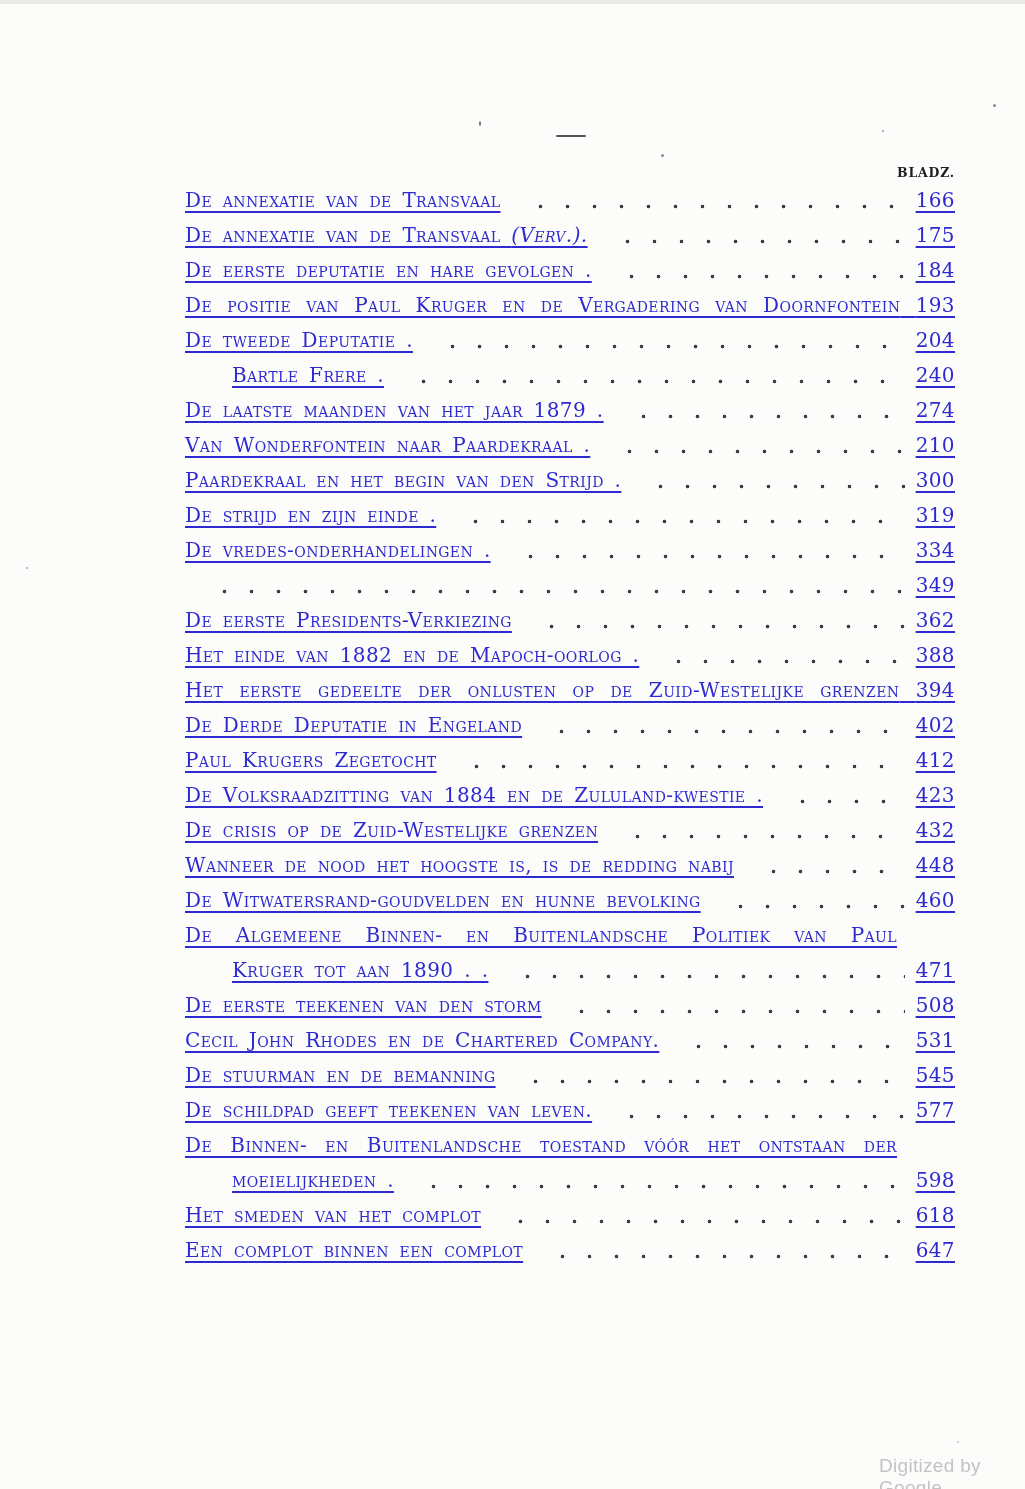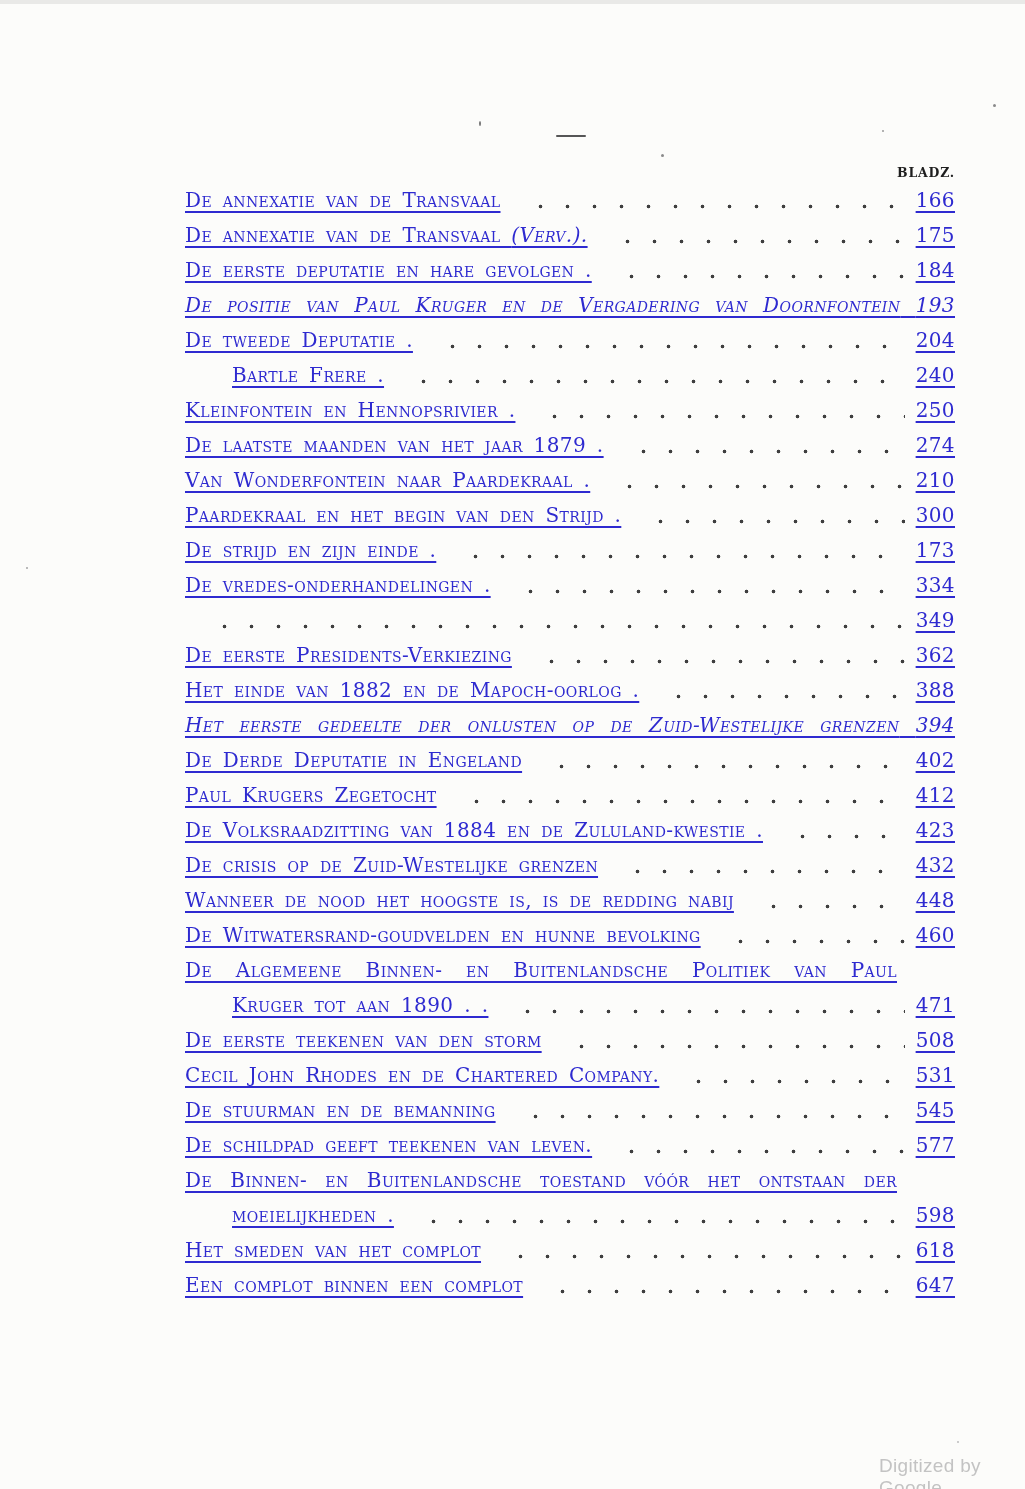--- a/index.html
+++ b/index.html
@@ -13,21 +13,21 @@
   .title,.jrow,.jline,.page{
     font-size:20px;font-variant-caps:small-caps;
     letter-spacing:.4px;word-spacing:4px;
   }
   .title{white-space:nowrap;text-align:center;}
   .u{text-decoration:underline;text-decoration-thickness:1.5px;text-underline-offset:4px;}
   
   .jline{height:35px;line-height:35px;width:712px;text-align:justify;text-align-last:justify;}
   
   .jrow{display:block;height:35px;line-height:35px;text-align:justify;text-align-last:justify;}
-  .jrow .t,.jrow .p{white-space:nowrap;font-style:italic;}
+  .jrow .t,.jrow .p{white-space:nowrap;}
   .indent .title{margin-left:47px;}
   .dots{
     flex:1 1 auto;align-self:stretch;margin:0 4px 0 16px;
     background-image:radial-gradient(circle,var(--dot,#3f3f3f) 1.7px,transparent 2.1px);
     background-size:27px 5px;background-repeat:repeat-x;background-position:10px 21px;
   }
   .page{min-width:46px;text-align:right;}
   .titalic{}
   
   .bladz{
@@ -87,43 +87,38 @@
         <span class="title u"><span class="tmain">De tweede Deputatie .</span></span>
         <span class="dots"></span>
         <span class="page u">204</span>
       </div>
       <div class="row indent">
         <span class="title u"><span class="tmain">Bartle Frere .</span></span>
         <span class="dots"></span>
         <span class="page u">240</span>
       </div>
       <div class="row">
-        <span class="title u"><span class="tmain">Kleinfontein en Hennopsrivier .</span></span>
-        <span class="dots"></span>
-        <span class="page u">250</span>
-      </div>
-      <div class="row">
         <span class="title u"><span class="tmain">De laatste maanden van het jaar 1879 .</span></span>
         <span class="dots"></span>
         <span class="page u">274</span>
       </div>
       <div class="row">
         <span class="title u"><span class="tmain">Van Wonderfontein naar Paardekraal .</span></span>
         <span class="dots"></span>
         <span class="page u">210</span>
       </div>
       <div class="row">
         <span class="title u"><span class="tmain">Paardekraal en het begin van den Strijd .</span></span>
         <span class="dots"></span>
         <span class="page u">300</span>
       </div>
       <div class="row">
         <span class="title u"><span class="tmain">De strijd en zijn einde .</span></span>
         <span class="dots"></span>
-        <span class="page u">173</span>
+        <span class="page u">319</span>
       </div>
       <div class="row">
         <span class="title u"><span class="tmain">De vredes-onderhandelingen .</span></span>
         <span class="dots"></span>
         <span class="page u">334</span>
       </div>
       <div class="row">
         <span class="dots"></span>
         <span class="page u">349</span>
       </div>

